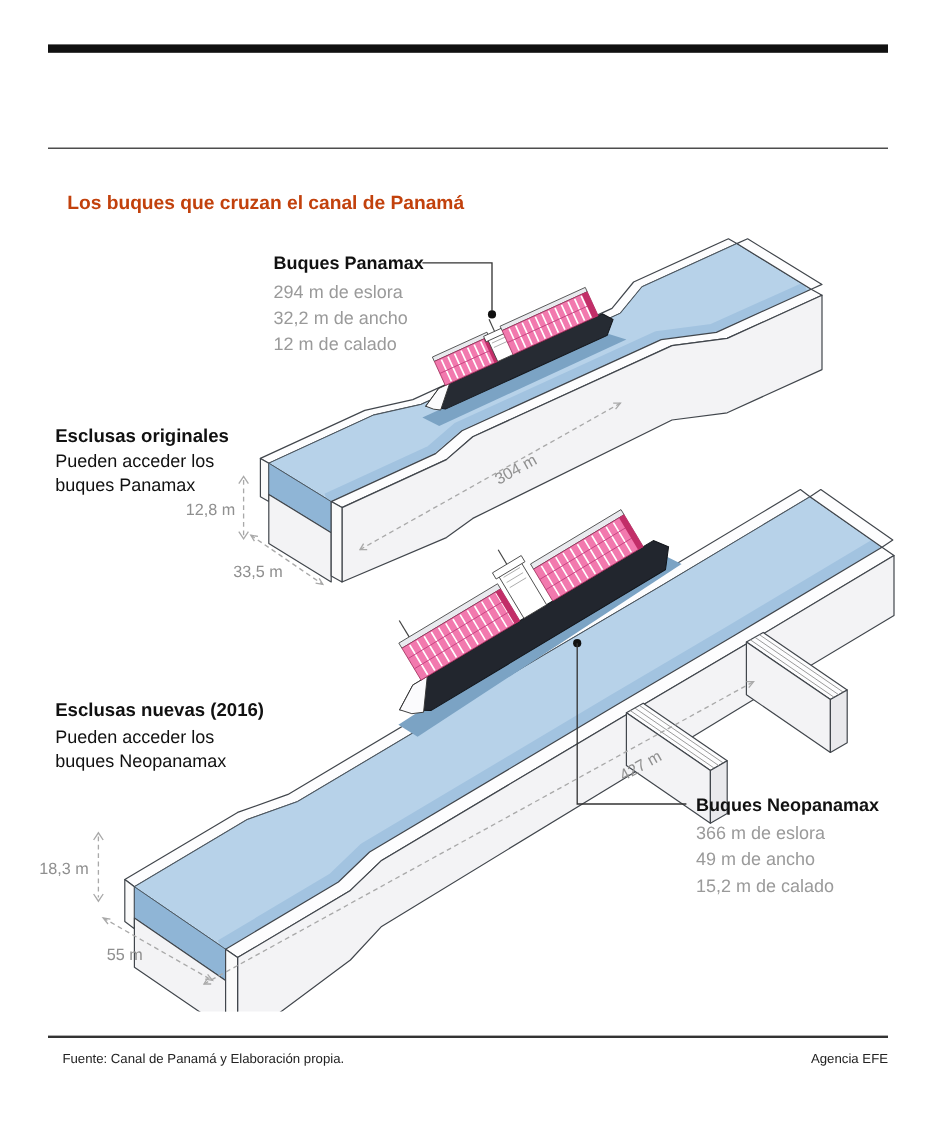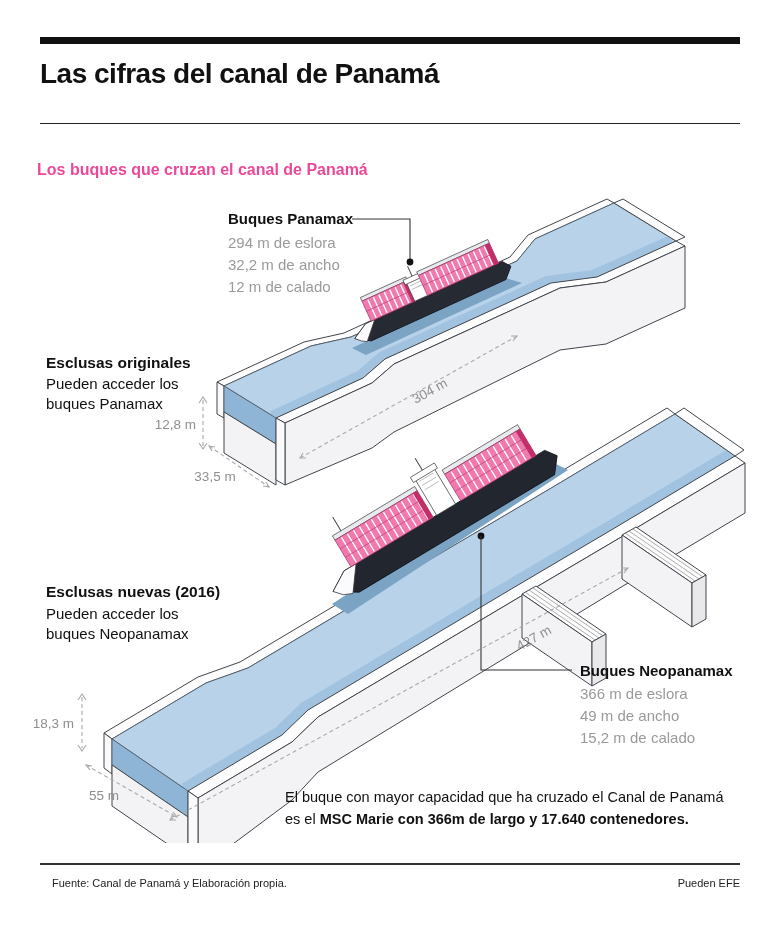--- a/index.html
+++ b/index.html
@@ -2,21 +2,21 @@
 <html><head>
 <meta charset="utf-8">
 <style>
   html,body{margin:0;padding:0;background:#fff;}
   .page{position:relative;width:780px;height:943px;background:#fff;overflow:hidden;
         font-family:"Liberation Sans","DejaVu Sans",sans-serif;color:#111;}
   .topbar{position:absolute;left:40px;top:37px;width:700px;height:7px;background:#111;}
   .title{position:absolute;left:40px;top:58px;width:700px;font-size:28px;font-weight:bold;
          letter-spacing:-0.5px;color:#111;}
   .rule1{position:absolute;left:40px;top:123px;width:700px;height:0;border-top:1.5px solid #222;}
-  .subtitle{position:absolute;left:37px;top:161px;font-size:16px;font-weight:bold;color:#ec4899;}
+  .subtitle{position:absolute;left:56px;top:161px;font-size:16px;font-weight:bold;color:#c2410c;}
   .note{position:absolute;left:285px;top:786px;width:460px;font-size:14.5px;line-height:22px;color:#111;}
   .note b{font-weight:bold;}
   .rule2{position:absolute;left:40px;top:863px;width:700px;height:0;border-top:2px solid #333;}
   .source{position:absolute;left:40px;top:877px;font-size:11px;color:#222;margin-left:12px;}
   .credit{position:absolute;right:40px;top:877px;font-size:11px;color:#222;}
   svg{position:absolute;left:0;top:180px;}
   
   .lblBold{font-size:15px;font-weight:bold;fill:#111;}
   .lblBoldBig{font-size:15.5px;font-weight:bold;fill:#111;}
   .lblReg{font-size:15px;fill:#111;}
@@ -32,21 +32,20 @@
   .ah{stroke:#a9a9a9;stroke-width:1.1;fill:none;}
   .callout{stroke:#333;stroke-width:1.1;fill:none;}
   .rail{stroke:#888;stroke-width:0.7;fill:none;}
 </style>
 </head>
 <body>
 
 <div class="page">
 
   <div class="topbar"></div>
-  <div class="title">Las cifras del canal de Panamá</div>
   <div class="rule1"></div>
   <div class="subtitle">Los buques que cruzan el canal de Panamá</div>
 
   <svg width="780" height="663" viewBox="0 0 780 663">
 
     <g>
 
       <polygon class="wallTop" points="224,206 311,166 351,157 517,81 535,59 614,23 607,19 528,55 510,77 344,153 304,162 217,202"></polygon>
 
       <polygon class="water" points="276,238 363,198 385,179 551,103 597,97 676,61 614,23 535,59 517,81 351,157 311,166 224,206"></polygon>
@@ -188,21 +187,17 @@
       <text class="dim" x="104" y="620" text-anchor="middle">55 m</text>
       <text class="dim" x="536" y="462" text-anchor="middle" transform="rotate(-29,536,462)">427 m</text>
 
       <text class="lblBold" x="580" y="496">Buques Neopanamax</text>
       <text class="lblGrey" x="580" y="519">366 m de eslora</text>
       <text class="lblGrey" x="580" y="541">49 m de ancho</text>
       <text class="lblGrey" x="580" y="563">15,2 m de calado</text>
     </g>
   </svg>
 
-  <div class="note">
-    <span>El buque con mayor capacidad que ha cruzado el Canal de Panamá</span><br>
-    <span>es el </span><b>MSC Marie con 366m de largo y 17.640 contenedores.</b>
-  </div>
 
   <div class="rule2"></div>
   <div class="source">Fuente: Canal de Panamá y Elaboración propia.</div>
-  <div class="credit">Pueden EFE</div>
+  <div class="credit">Agencia EFE</div>
 </div>
 
 </body></html>

